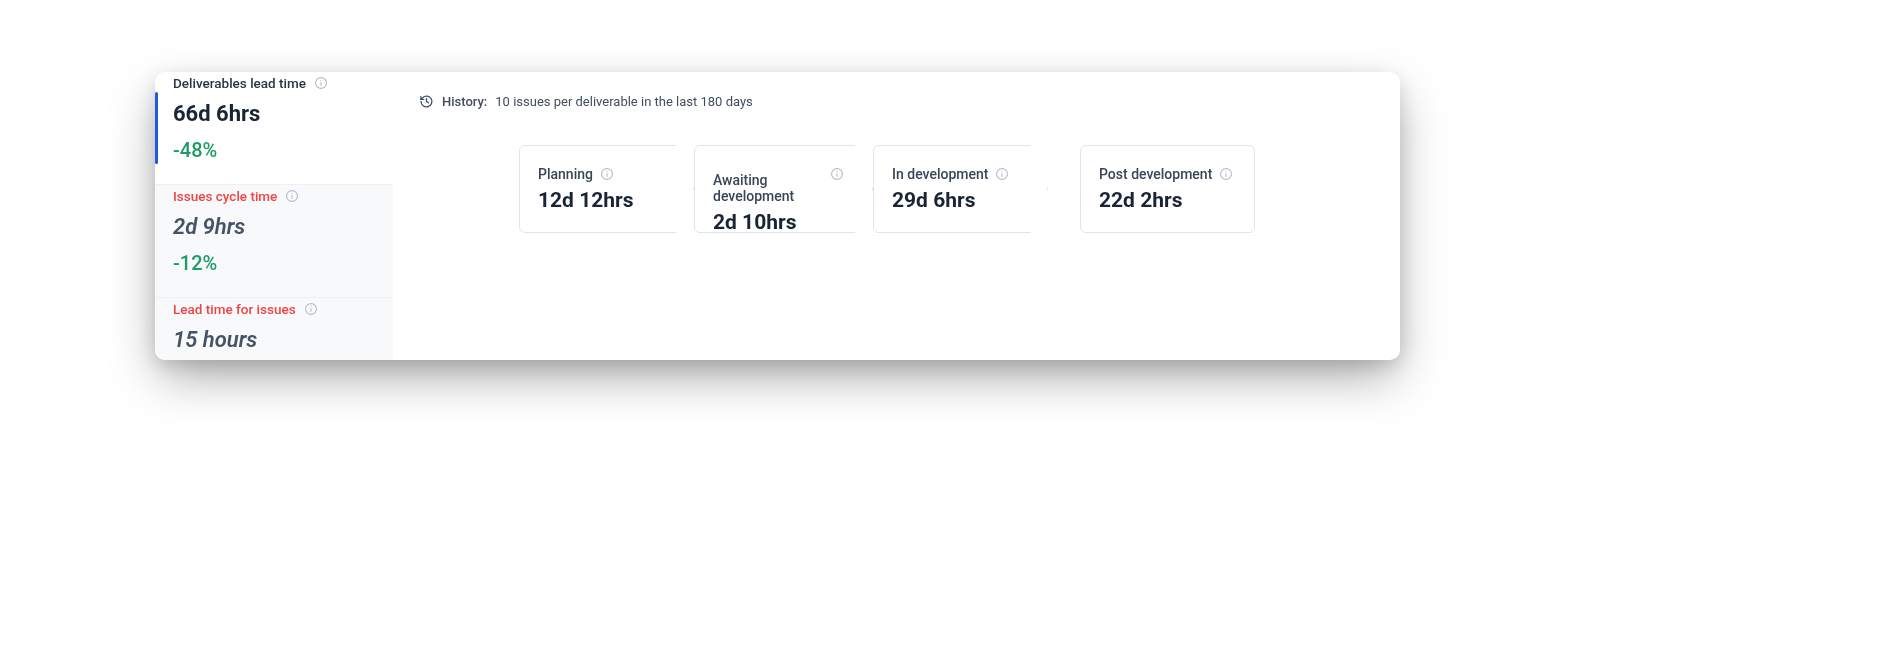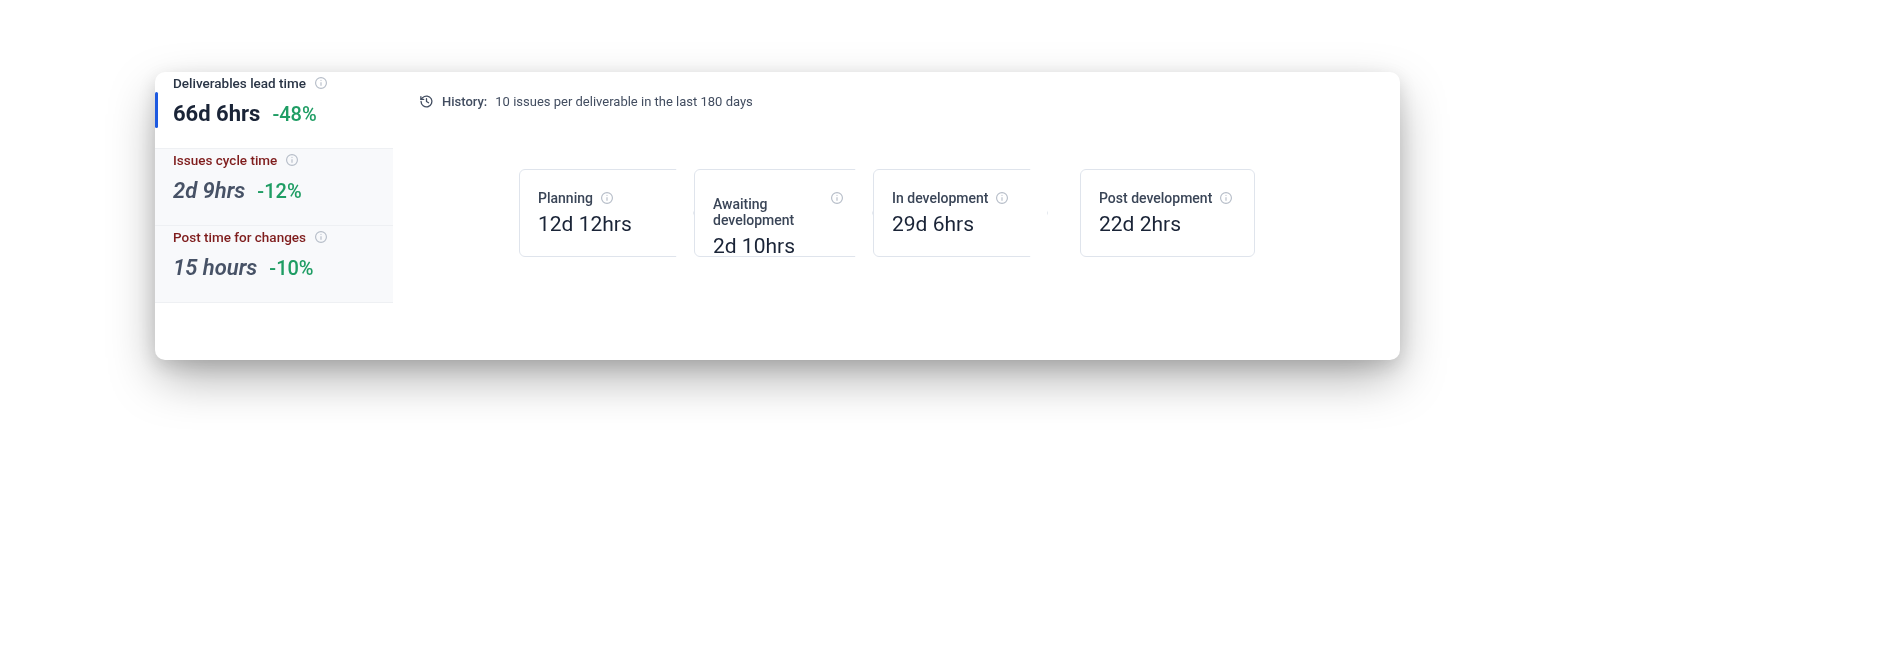--- a/index.html
+++ b/index.html
@@ -50,26 +50,27 @@
       align-items: center;
       gap: 8px;
       margin-bottom: 10px;
     }
     .side-label {
       font-size: 13.5px;
       color: #2a3546;
       font-weight: 500;
     }
     .side-item:not(.active) .side-label {
-      color: #7f1d1d;
+      color: #ef4444;
     }
     .side-value-row {
       display: flex;
       align-items: baseline;
       gap: 12px;
+      flex-direction: column;
     }
     .side-value {
       font-size: 22px;
       font-weight: 700;
       color: #1a2437;
     }
     .side-item:not(.active) .side-value {
       color: #475266;
       font-weight: 600;
       font-style: italic;
@@ -94,21 +95,21 @@
       padding: 22px 26px 28px 26px;
       display: flex;
       flex-direction: column;
     }
     .history-row {
       display: flex;
       align-items: center;
       gap: 8px;
       font-size: 13px;
       color: #424d60;
-      margin-bottom: 60px;
+      margin-bottom: 36px;
     }
     .history-icon {
       width: 15px;
       height: 15px;
       display: inline-flex;
       align-items: center;
       justify-content: center;
       color: #424d60;
       flex-shrink: 0;
     }
@@ -141,21 +142,21 @@
       margin-bottom: 6px;
     }
     .stage-label {
       font-size: 14px;
       font-weight: 500;
       color: #3a4557;
       line-height: 1.15;
     }
     .stage-value {
       font-size: 21px;
-      font-weight: 400;
+      font-weight: 700;
       color: #1a2437;
     }
     .stage-wide .stage-label { max-width: 110px; margin-top: 28px; }
   </style>
 </head>
 <body>
 
 <div class="card">
 
   <div class="sidebar">
@@ -189,21 +190,21 @@
         </span>
       </div>
       <div class="side-value-row">
         <span class="side-value">2d 9hrs</span>
         <span class="side-delta">-12%</span>
       </div>
     </div>
 
     <div class="side-item">
       <div class="side-label-row">
-        <span class="side-label">Post time for changes</span>
+        <span class="side-label">Lead time for issues</span>
         <span class="info-icon">
           <svg viewBox="0 0 16 16" fill="none" stroke="currentColor" stroke-width="1.3">
               <circle cx="8" cy="8" r="6.2"></circle>
               <line x1="8" y1="7.2" x2="8" y2="11"></line>
               <circle cx="8" cy="5" r="0.6" fill="currentColor" stroke="none"></circle>
             </svg>
         </span>
       </div>
       <div class="side-value-row">
         <span class="side-value">15 hours</span>

